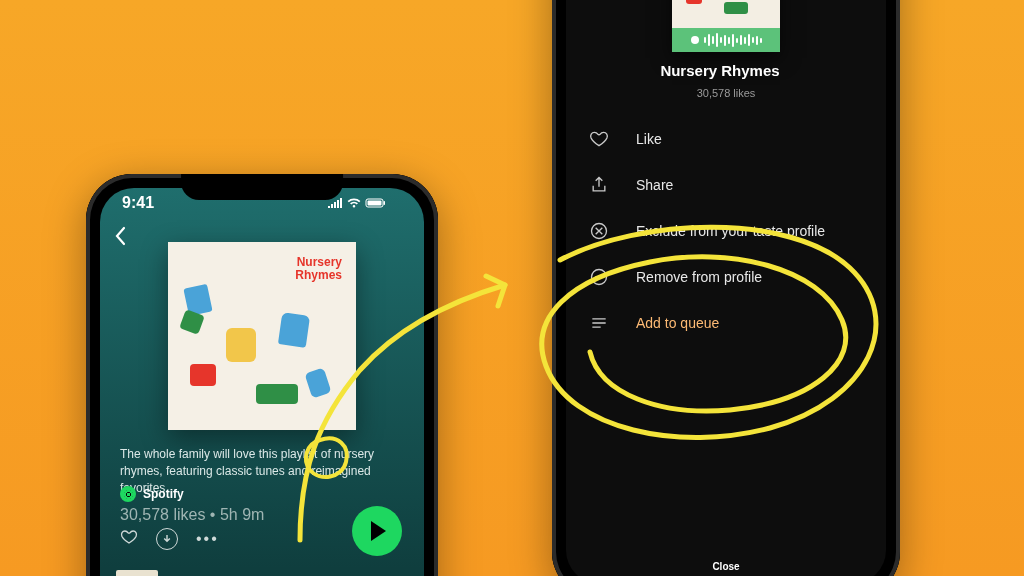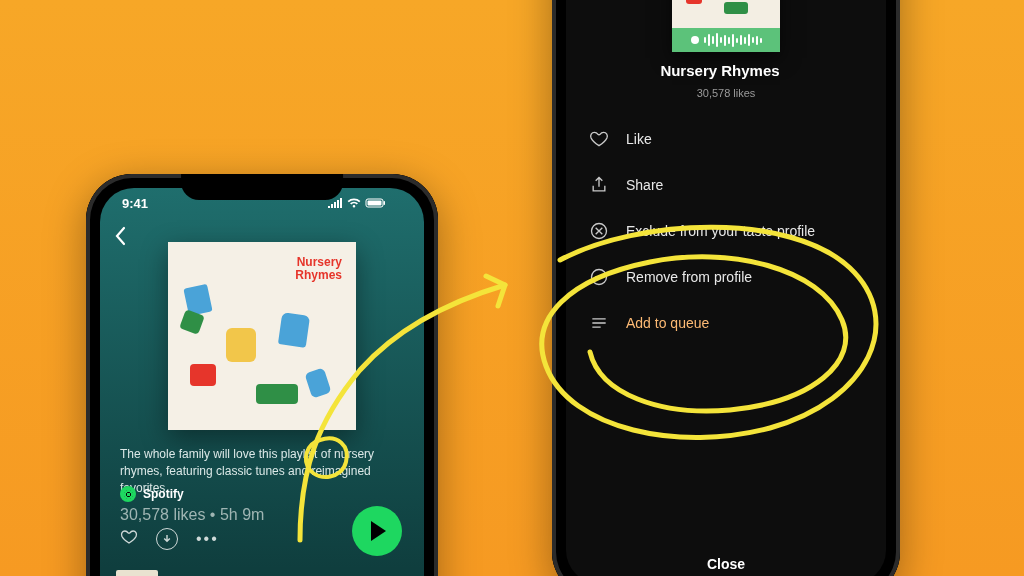--- a/index.html
+++ b/index.html
@@ -3,21 +3,21 @@
 <meta charset="utf-8">
 <style>
 html,body{margin:0;padding:0;width:1024px;height:576px;overflow:hidden;font-family:-apple-system,Helvetica,Arial,sans-serif;background:linear-gradient(180deg,#f7a727 0%,#f69a22 100%);}
 .stage{position:relative;width:1024px;height:576px;}
 .phone{position:absolute;border-radius:46px;background:#000;box-shadow:0 10px 40px rgba(0,0,0,.35),inset 0 0 0 4px #2b2b2b,inset 0 0 0 6px #000;}
 .phone .notch{position:absolute;top:0;left:50%;transform:translateX(-50%);width:46%;height:26px;background:#000;border-radius:0 0 18px 18px;z-index:5;}
 .phone .screen{position:absolute;inset:14px;border-radius:34px;overflow:hidden;}
 
 .p1{left:86px;top:174px;width:352px;height:720px;}
 .p1 .screen{background:linear-gradient(180deg,#1f6e6d 0%,#0f3e3e 55%,#0d2e2e 100%);}
-.statusbar{position:absolute;top:6px;left:0;right:16px;height:18px;color:#fff;font-size:13px;font-weight:600;display:flex;align-items:center;z-index:6;}
+.statusbar{position:absolute;top:6px;left:0;right:16px;height:18px;color:#fff;font-size:16px;font-weight:600;display:flex;align-items:center;z-index:6;}
 .statusbar .time{position:absolute;left:22px;}
 .statusbar .r{position:absolute;right:22px;display:flex;gap:5px;align-items:center;}
 .ic{display:inline-block;}
 .back{position:absolute;top:38px;left:14px;color:#fff;font-size:22px;}
 .cover{position:absolute;top:54px;left:50%;transform:translateX(-50%);width:188px;height:188px;background:#f5f0e6;box-shadow:0 8px 25px rgba(0,0,0,.4);}
 .cover .title{position:absolute;top:14px;right:14px;text-align:right;font-weight:700;color:#e6352b;font-size:12px;line-height:1.05;}
 .desc{position:absolute;top:258px;left:20px;right:20px;color:#dbe8e7;font-size:12px;line-height:1.4;}
 .byline{position:absolute;top:298px;left:20px;display:flex;align-items:center;gap:7px;}
 .spotlogo{width:16px;height:16px;border-radius:50%;background:#1ed760;display:flex;align-items:center;justify-content:center;}
 .spotlogo::after{content:"";width:9px;height:9px;border-radius:50%;background:radial-gradient(circle,transparent 30%,#000 31%,#000 35%,transparent 36%,transparent 50%,#000 51%,#000 55%,transparent 56%,transparent 70%,#000 71%,#000 75%,transparent 76%);}
@@ -31,23 +31,23 @@
 
 .p2{left:552px;top:-102px;width:348px;height:700px;}
 .p2 .screen{background:#0d0d0d;}
 .minicover{position:absolute;top:0px;left:50%;transform:translateX(-50%);width:108px;height:140px;background:#f3eee3;box-shadow:0 6px 18px rgba(0,0,0,.6);}
 .codebar{position:absolute;left:0;right:0;bottom:0;height:24px;background:#5cc27a;display:flex;align-items:center;justify-content:center;gap:2px;}
 .codebar .d{width:8px;height:8px;border-radius:50%;background:#fff;margin-right:3px;}
 .codebar .b{width:2px;background:#fff;border-radius:2px;}
 .ptitle{position:absolute;top:150px;left:0;right:12px;text-align:center;color:#fff;font-weight:700;font-size:15px;}
 .plikes{position:absolute;top:175px;left:0;right:0;text-align:center;color:#9a9a9a;font-size:11px;}
 .menu{position:absolute;top:204px;left:22px;right:22px;}
-.mi{display:flex;align-items:center;gap:16px;color:#e8e8e8;font-size:14px;height:46px;}
+.mi{display:flex;align-items:center;gap:26px;color:#e8e8e8;font-size:14px;height:46px;}
 .mi .mic{width:22px;height:22px;flex:0 0 22px;display:flex;align-items:center;justify-content:center;color:#c9c9c9;}
-.close{position:absolute;bottom:12px;left:0;right:0;text-align:center;color:#fff;font-weight:600;font-size:14px;}
+.close{position:absolute;bottom:12px;left:0;right:0;text-align:center;color:#fff;font-weight:600;font-size:10px;}
 
 .scribble{position:absolute;pointer-events:none;}
 svg{overflow:visible;}
 .heart{width:18px;height:18px;}
 .circle-ic{width:20px;height:20px;border:1.5px solid currentColor;border-radius:50%;display:flex;align-items:center;justify-content:center;font-size:11px;}
 
 .sa{position:absolute}
 </style>
 </head>
 <body>

